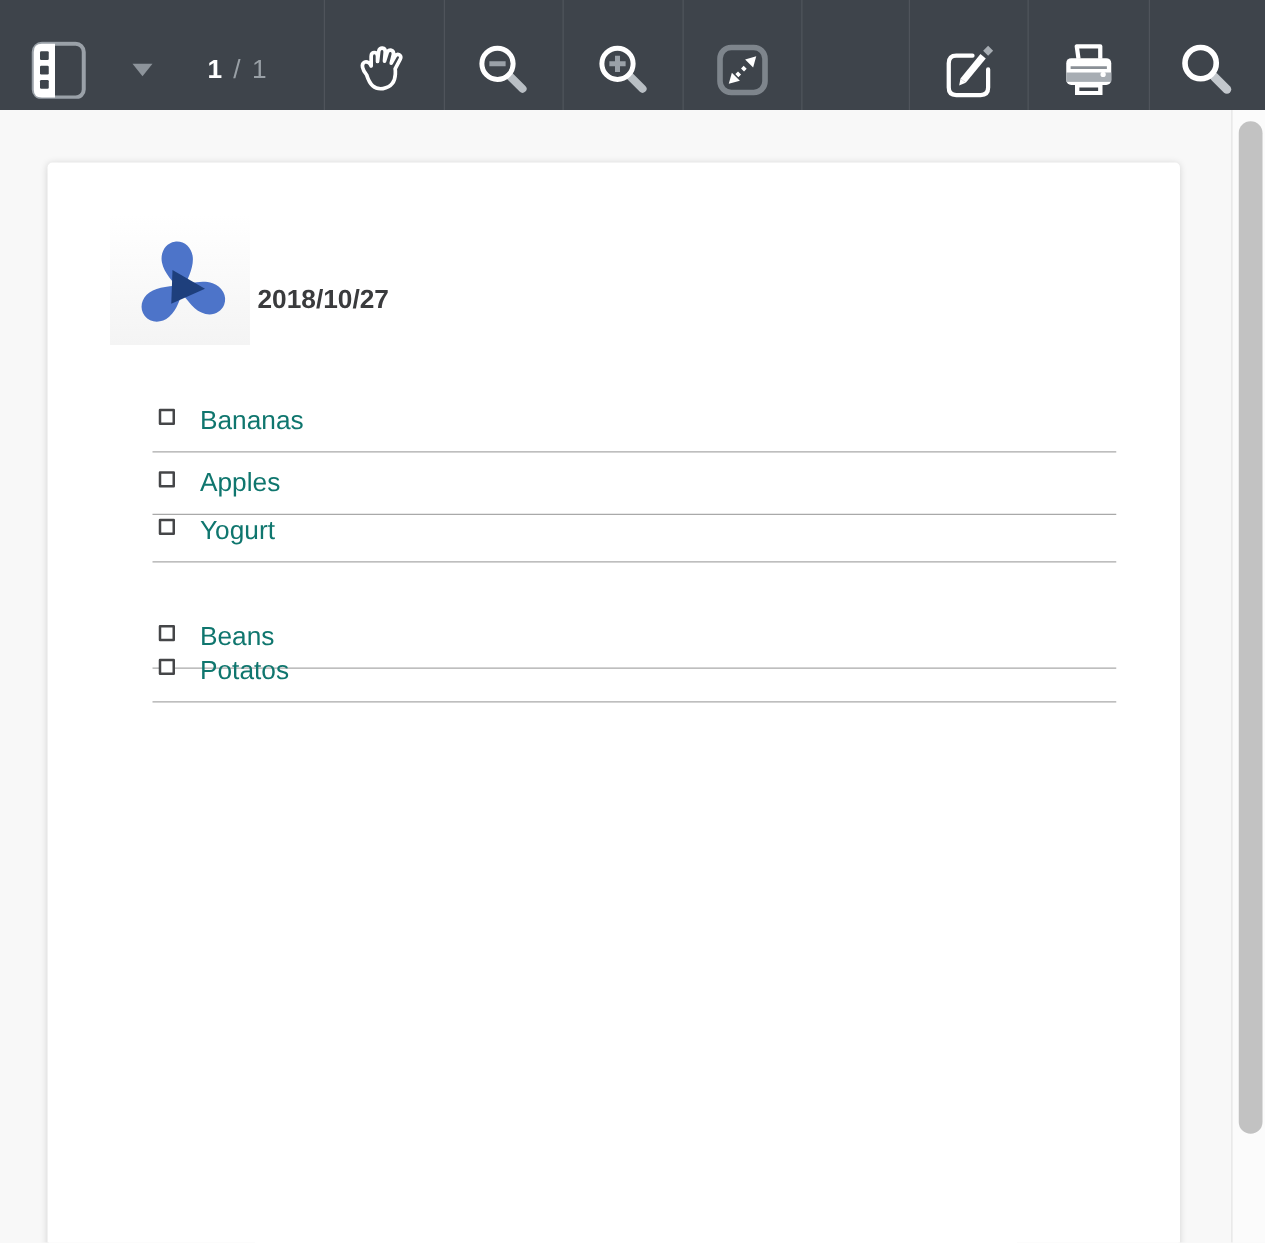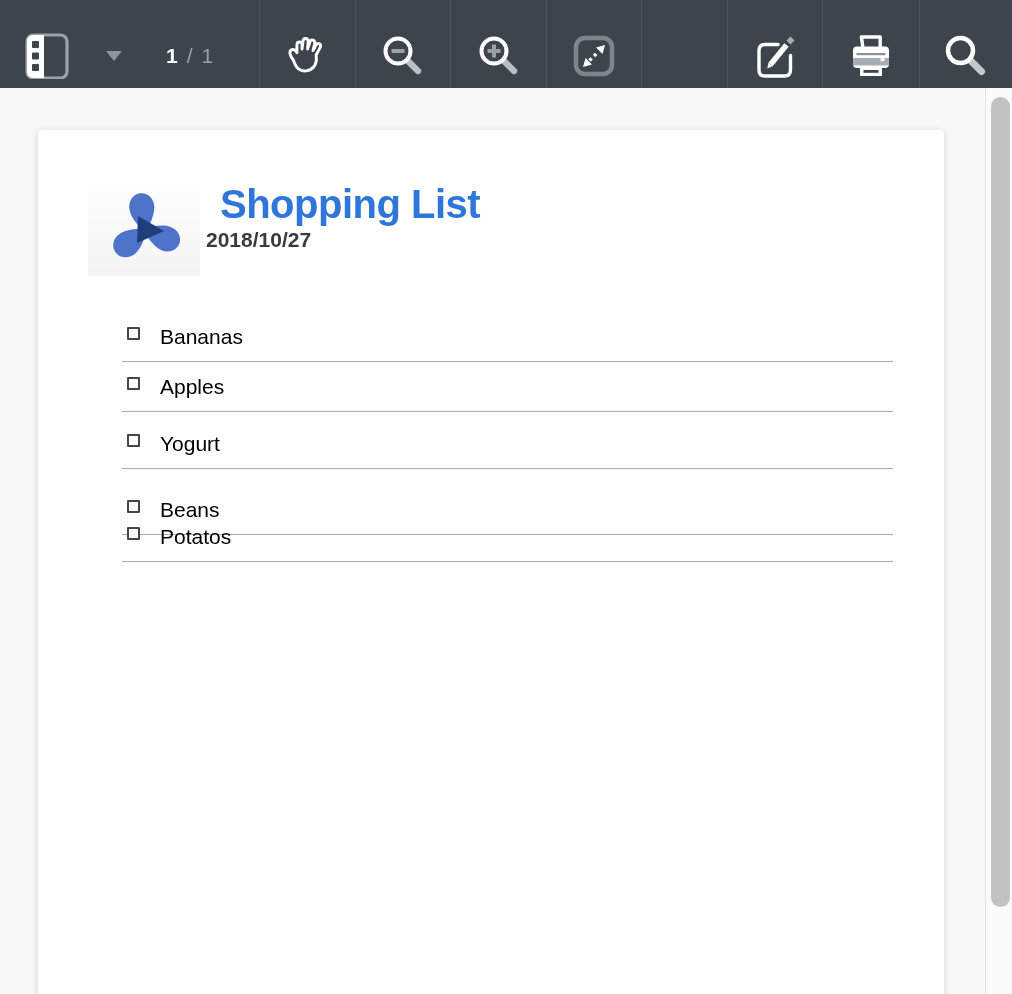--- a/index.html
+++ b/index.html
@@ -30,21 +30,21 @@
     background:linear-gradient(180deg,#ffffff 0%,#f4f4f4 100%); }
   .doc-title { position:absolute; left:182px; top:53px; font-size:40px; font-weight:700;
     color:#2e76d9; letter-spacing:-0.5px; line-height:1.05; }
   .doc-date { position:absolute; left:168px; top:98px; font-size:21px; font-weight:700;
     color:#3a3b3d; }
 
   .row { position:absolute; left:0; width:906px; height:50px; }
   .cbx { position:absolute; left:89px; top:9px; width:13px; height:13px;
     border:2px solid #454648; border-radius:1px; background:#fff; cursor:pointer; }
   .item-label { position:absolute; left:122px; top:5px; font-size:21px; line-height:27px;
-    color:#000000; }
+    color:#0f766e; }
   .rule { position:absolute; left:84px; top:43px; width:771px; height:1px; background:#a9a9a9; }
 
   
   .scrollbar { position:absolute; top:88px; right:0; width:27px; height:906px;
     background:#fbfbfb; border-left:1px solid #e4e4e4; }
   .thumb { position:absolute; left:5px; top:9px; width:19px; height:810px;
     border-radius:10px; background:#c2c2c2; cursor:pointer; }
 </style>
 </head>
 <body>
@@ -159,34 +159,33 @@
       <svg width="112" height="104" viewBox="0 0 112 104">
         <g transform="translate(57,58)">
           <path transform="rotate(-8)" d="M0 4 C-6 -6 -12 -13 -12.5 -22 C-13 -30 -7.5 -37 0 -37 C7.5 -37 13 -30.5 12.5 -22.5 C12 -14 6 -6 0 4 Z" fill="#4d74c9"></path>
           <path transform="rotate(112)" d="M0 4 C-6 -6 -12 -13 -12.5 -22 C-13 -30 -7.5 -37 0 -37 C7.5 -37 13 -30.5 12.5 -22.5 C12 -14 6 -6 0 4 Z" fill="#4d74c9"></path>
           <path transform="rotate(232)" d="M0 4 C-6 -6 -12 -13 -12.5 -22 C-13 -30 -7.5 -37 0 -37 C7.5 -37 13 -30.5 12.5 -22.5 C12 -14 6 -6 0 4 Z" fill="#4d74c9"></path>
           <polygon points="-7,-14 19,1 -8,13" fill="#1e3f7c"></polygon>
         </g>
       </svg>
     </div>
 
-    <div class="doc-title">Shopping List</div>
     <div class="doc-date">2018/10/27</div>
 
     <div class="row" style="top:188px;">
       <span class="cbx"></span>
       <span class="item-label">Bananas</span>
       <span class="rule"></span>
     </div>
     <div class="row" style="top:238px;">
       <span class="cbx"></span>
       <span class="item-label">Apples</span>
       <span class="rule"></span>
     </div>
-    <div class="row" style="top:295px;">
+    <div class="row" style="top:276px;">
       <span class="cbx"></span>
       <span class="item-label">Yogurt</span>
       <span class="rule"></span>
     </div>
     <div class="row" style="top:338px;margin-top:23px;">
       <span class="cbx"></span>
       <span class="item-label">Beans</span>
       <span class="rule"></span>
     </div>
     <div class="row" style="top:388px;">

